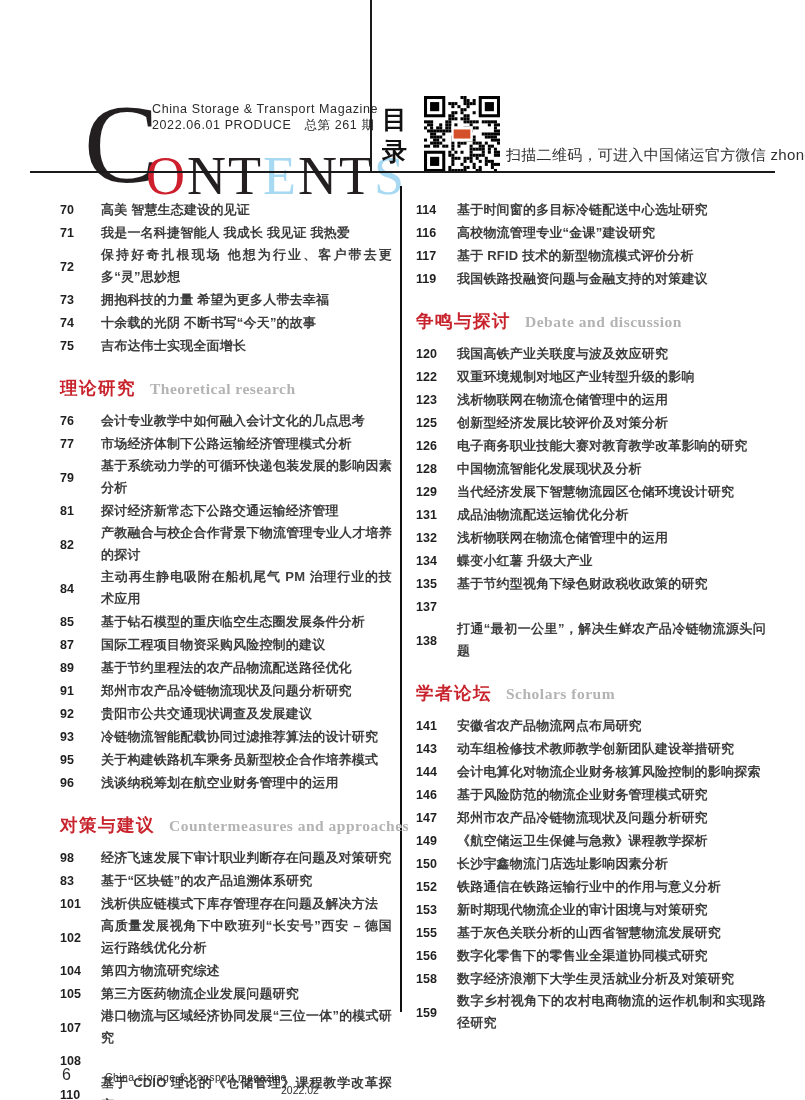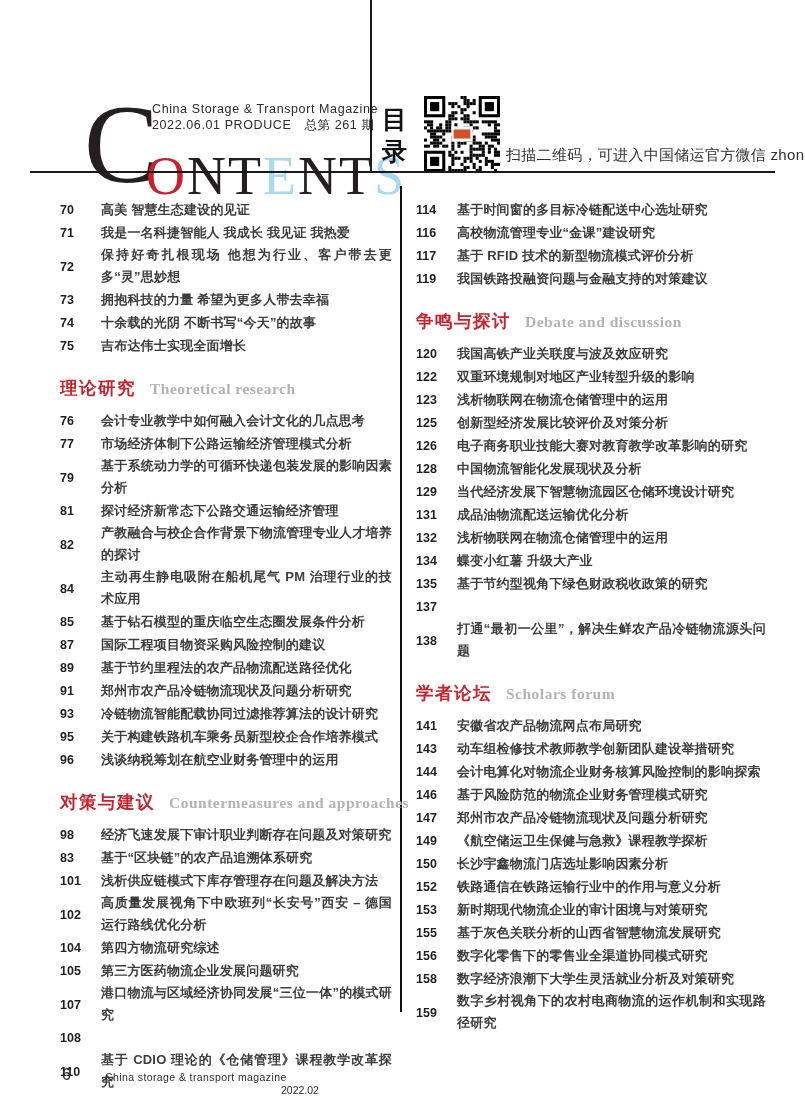--- a/index.html
+++ b/index.html
@@ -359,20 +359,24 @@
     </div>
     <div class="entry">
       <span class="pg">89</span>
       <span class="ti">基于节约里程法的农产品物流配送路径优化</span>
     </div>
     <div class="entry">
       <span class="pg">91</span>
       <span class="ti">郑州市农产品冷链物流现状及问题分析研究</span>
     </div>
     <div class="entry">
+      <span class="pg">92</span>
+      <span class="ti">贵阳市公共交通现状调查及发展建议</span>
+    </div>
+    <div class="entry">
       <span class="pg">93</span>
       <span class="ti">冷链物流智能配载协同过滤推荐算法的设计研究</span>
     </div>
     <div class="entry">
       <span class="pg">95</span>
       <span class="ti">关于构建铁路机车乘务员新型校企合作培养模式</span>
     </div>
     <div class="entry">
       <span class="pg">96</span>
       <span class="ti">浅谈纳税筹划在航空业财务管理中的运用</span>

